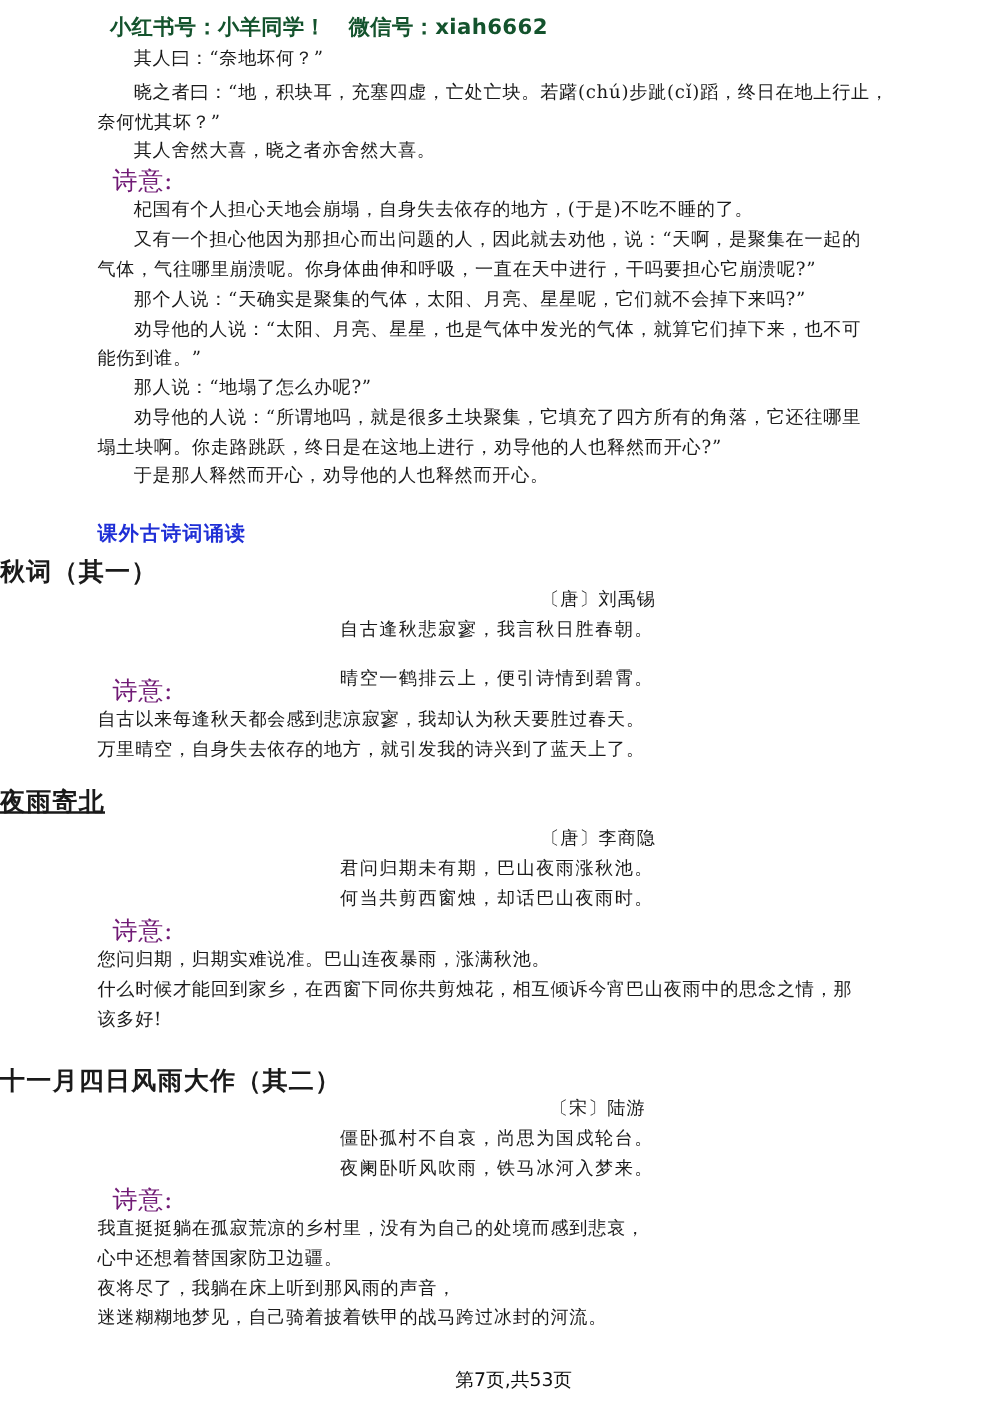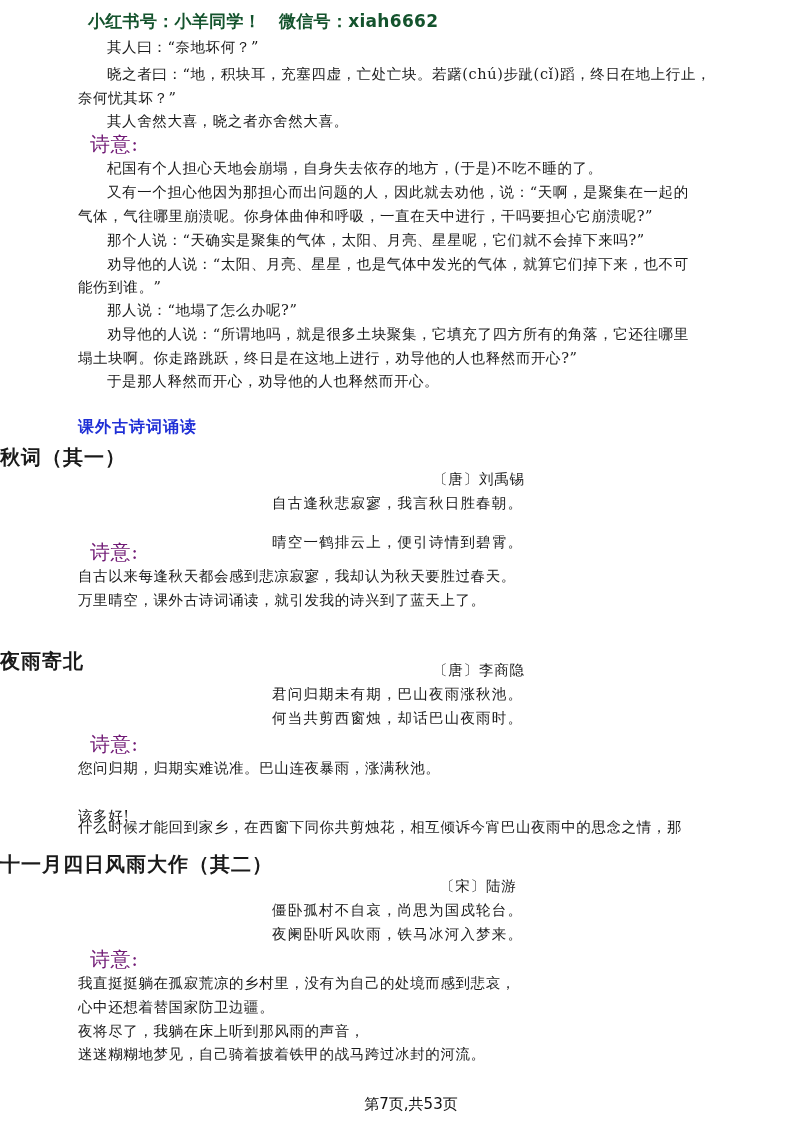--- a/index.html
+++ b/index.html
@@ -61,29 +61,29 @@
 <div class="line" style="left:107px; top:370px;">于是那人释然而开心，劝导他的人也释然而开心。</div>
 
 <div class="section-heading">课外古诗词诵读</div>
 
 <div class="poem-title" style="left:0; width:800px; top:444px;">秋词（其一）</div>
 <div class="poem-author" style="left:433px; top:470px;">〔唐〕刘禹锡</div>
 <div class="poem-line" style="left:272px; top:494px;">自古逢秋悲寂寥，我言秋日胜春朝。</div>
 <div class="poem-line" style="left:272px; top:517px;margin-top:16px;">晴空一鹤排云上，便引诗情到碧霄。</div>
 <div class="line label" style="left:78px; top:541px;">诗意:</div>
 <div class="line" style="left:78px; top:565px;">自古以来每逢秋天都会感到悲凉寂寥，我却认为秋天要胜过春天。</div>
-<div class="line" style="left:78px; top:589px;">万里晴空，课外古诗词诵读，就引发我的诗兴到了蓝天上了。</div>
+<div class="line" style="left:78px; top:589px;">万里晴空，自身失去依存的地方，就引发我的诗兴到了蓝天上了。</div>
 
-<div class="poem-title" style="left:0; width:800px; top:648px;">夜雨寄北</div>
+<div class="poem-title" style="left:0; width:800px; top:628px;text-decoration:underline;">夜雨寄北</div>
 <div class="poem-author" style="left:433px; top:661px;">〔唐〕李商隐</div>
 <div class="poem-line" style="left:272px; top:685px;">君问归期未有期，巴山夜雨涨秋池。</div>
 <div class="poem-line" style="left:272px; top:709px;">何当共剪西窗烛，却话巴山夜雨时。</div>
 <div class="line label" style="left:78px; top:733px;">诗意:</div>
 <div class="line" style="left:78px; top:757px;">您问归期，归期实难说准。巴山连夜暴雨，涨满秋池。</div>
-<div class="line" style="left:78px; top:816px;">什么时候才能回到家乡，在西窗下同你共剪烛花，相互倾诉今宵巴山夜雨中的思念之情，那</div>
+<div class="line" style="left:78px; top:781px;">什么时候才能回到家乡，在西窗下同你共剪烛花，相互倾诉今宵巴山夜雨中的思念之情，那</div>
 <div class="line" style="left:78px; top:805px;">该多好!</div>
 
 <div class="poem-title" style="left:0; width:732px; top:851px;">十一月四日风雨大作（其二）</div>
 <div class="poem-author" style="left:440px; top:877px;">〔宋〕陆游</div>
 <div class="poem-line" style="left:272px; top:901px;">僵卧孤村不自哀，尚思为国戍轮台。</div>
 <div class="poem-line" style="left:272px; top:925px;">夜阑卧听风吹雨，铁马冰河入梦来。</div>
 <div class="line label" style="left:78px; top:948px;">诗意:</div>
 <div class="line" style="left:78px; top:972px;">我直挺挺躺在孤寂荒凉的乡村里，没有为自己的处境而感到悲哀，</div>
 <div class="line" style="left:78px; top:996px;">心中还想着替国家防卫边疆。</div>
 <div class="line" style="left:78px; top:1020px;text-align:right;">夜将尽了，我躺在床上听到那风雨的声音，</div>

